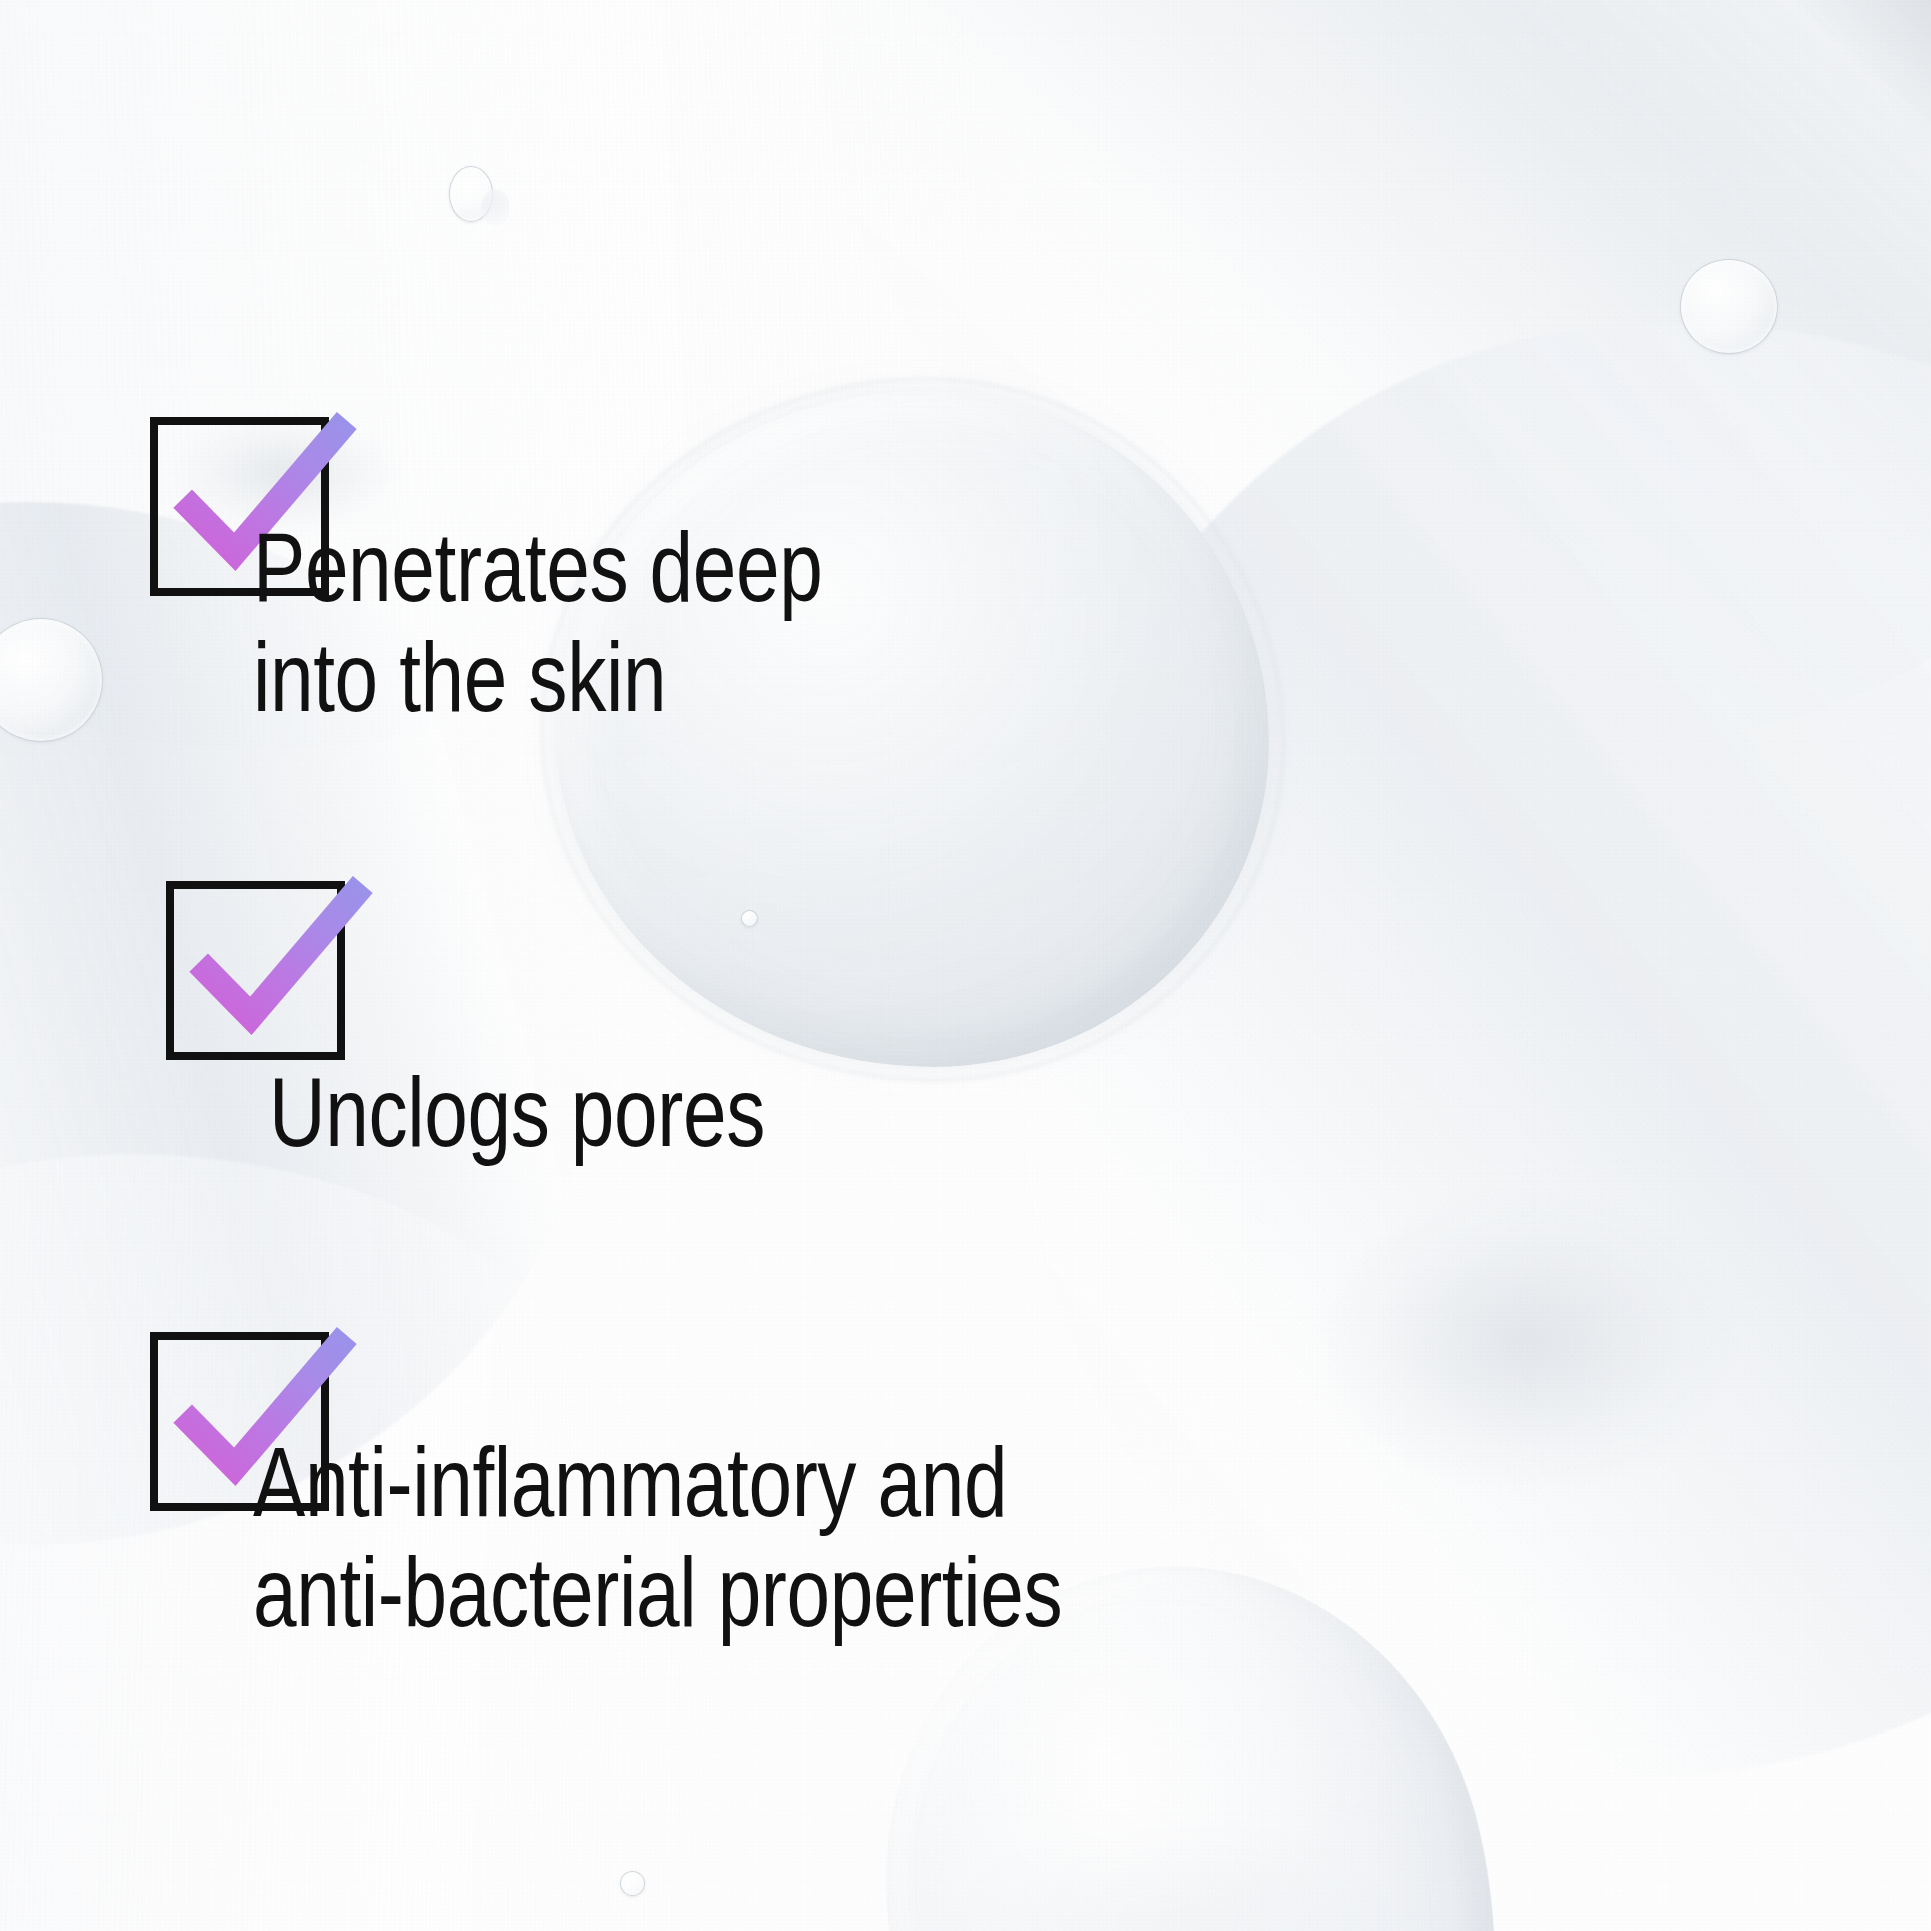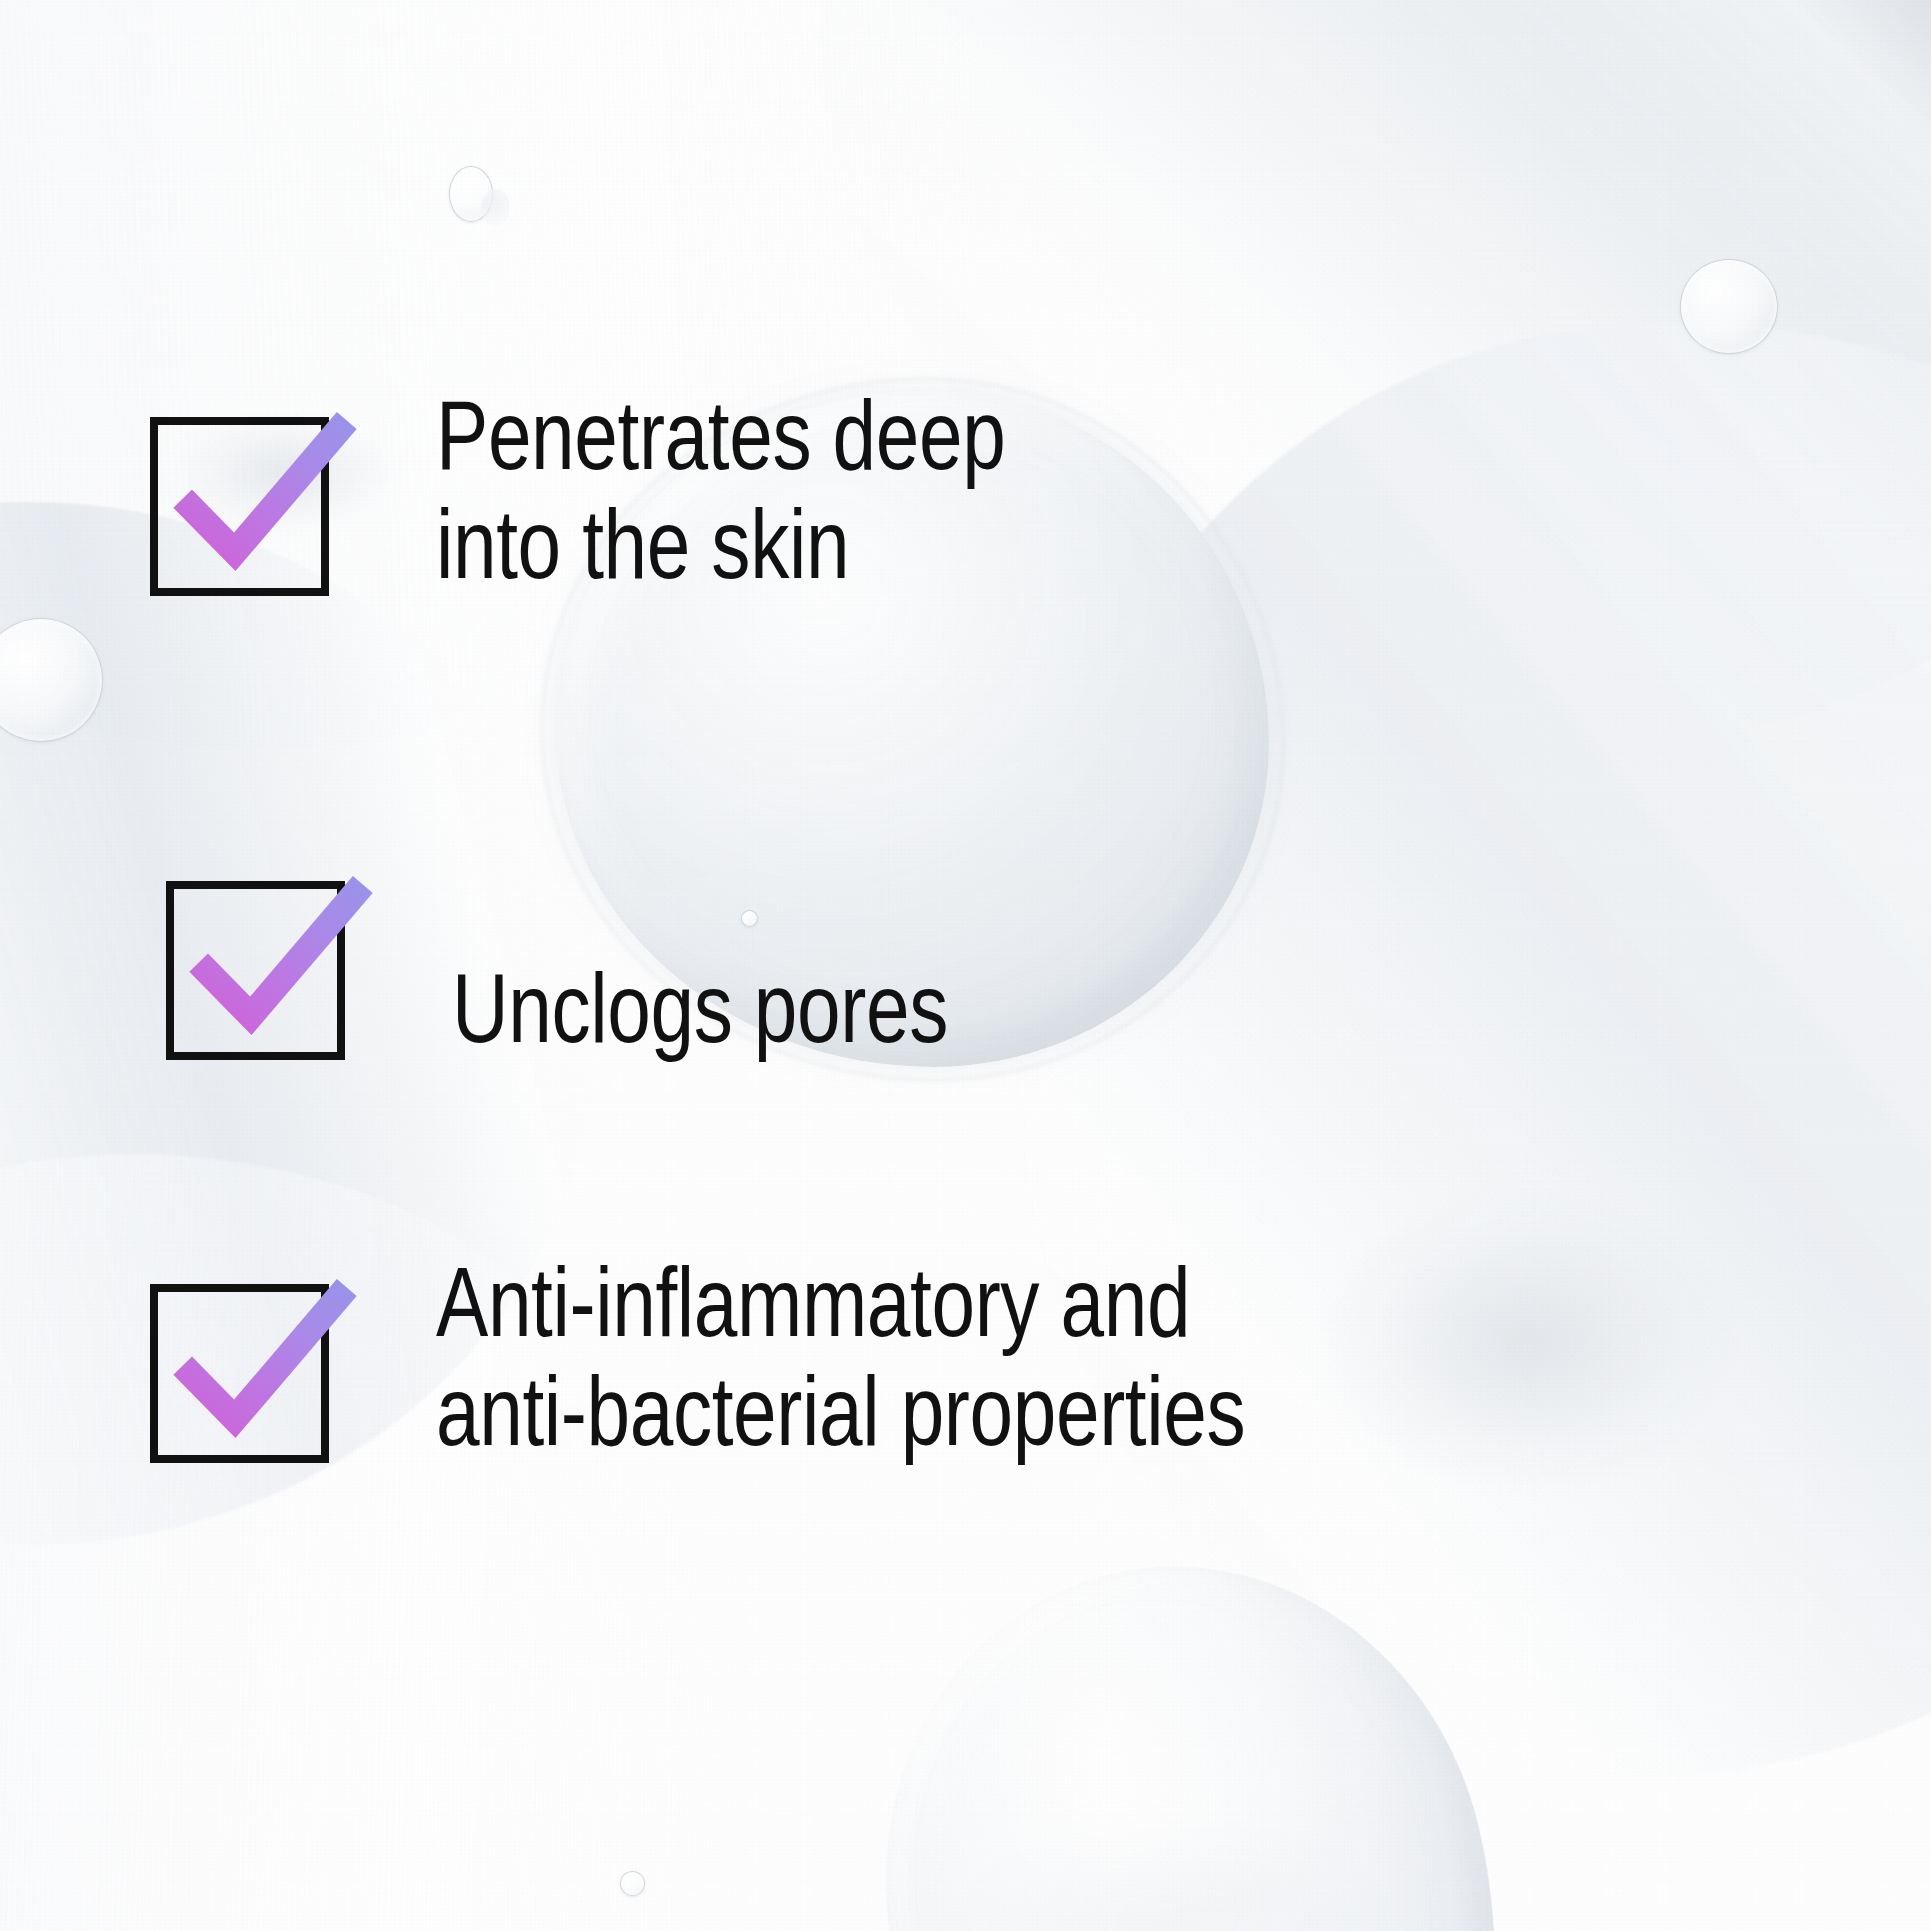--- a/index.html
+++ b/index.html
@@ -197,25 +197,26 @@
 
   
   #content {
     position:absolute; inset:0;
     z-index:5;
   }
 
   .feature-row {
     position:absolute;
     display:flex;
-    align-items:flex-end;
+    align-items:flex-start;
+    flex-direction:column;
   }
   #feature-row-0 { left:150px; top:417px; }
   #feature-row-1 { left:150px; top:881px;margin-left:16px; }
-  #feature-row-2 { left:150px; top:1284px; }
+  #feature-row-2 { left:150px; top:1332px; }
 
   .checkbox-wrap {
     position:relative;
     width:183px; height:183px;
     flex:0 0 auto;
   }
   .checkbox-box {
     position:absolute;
     left:0; top:0;
     width:179px; height:179px;

